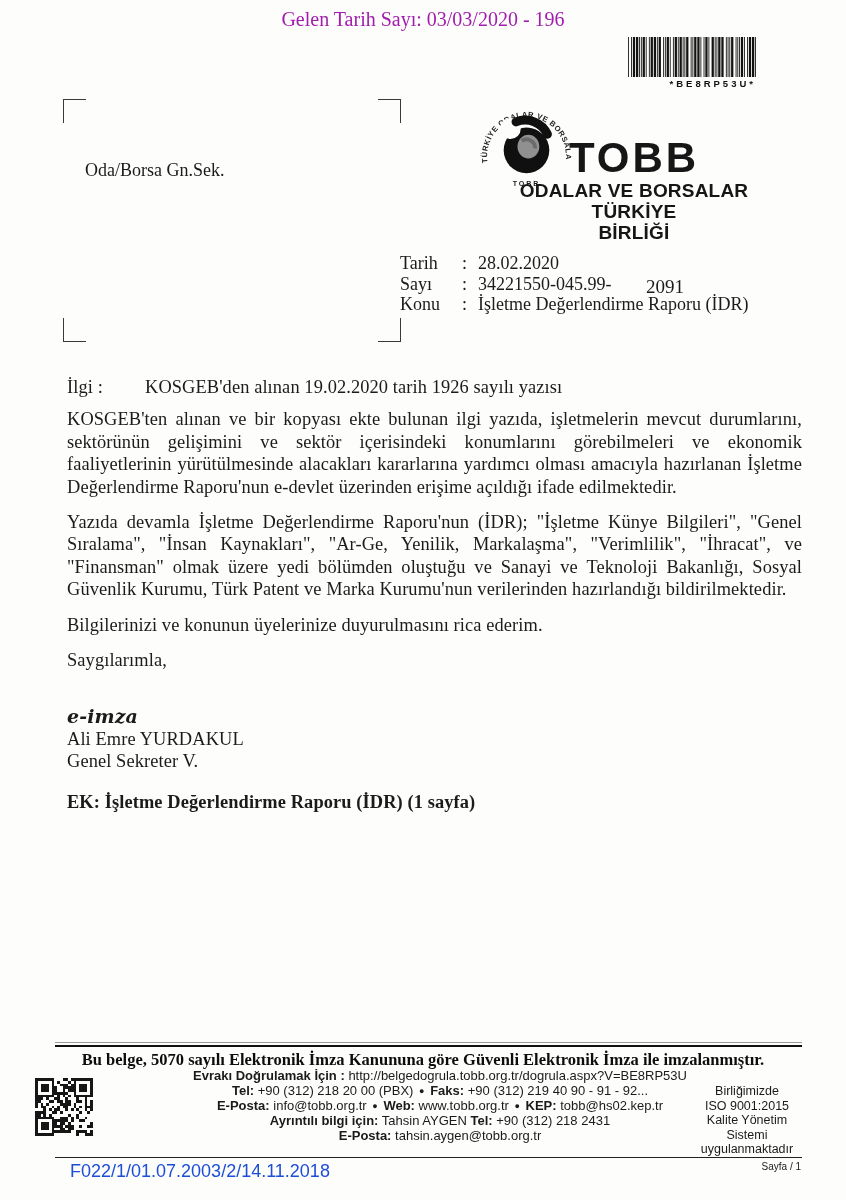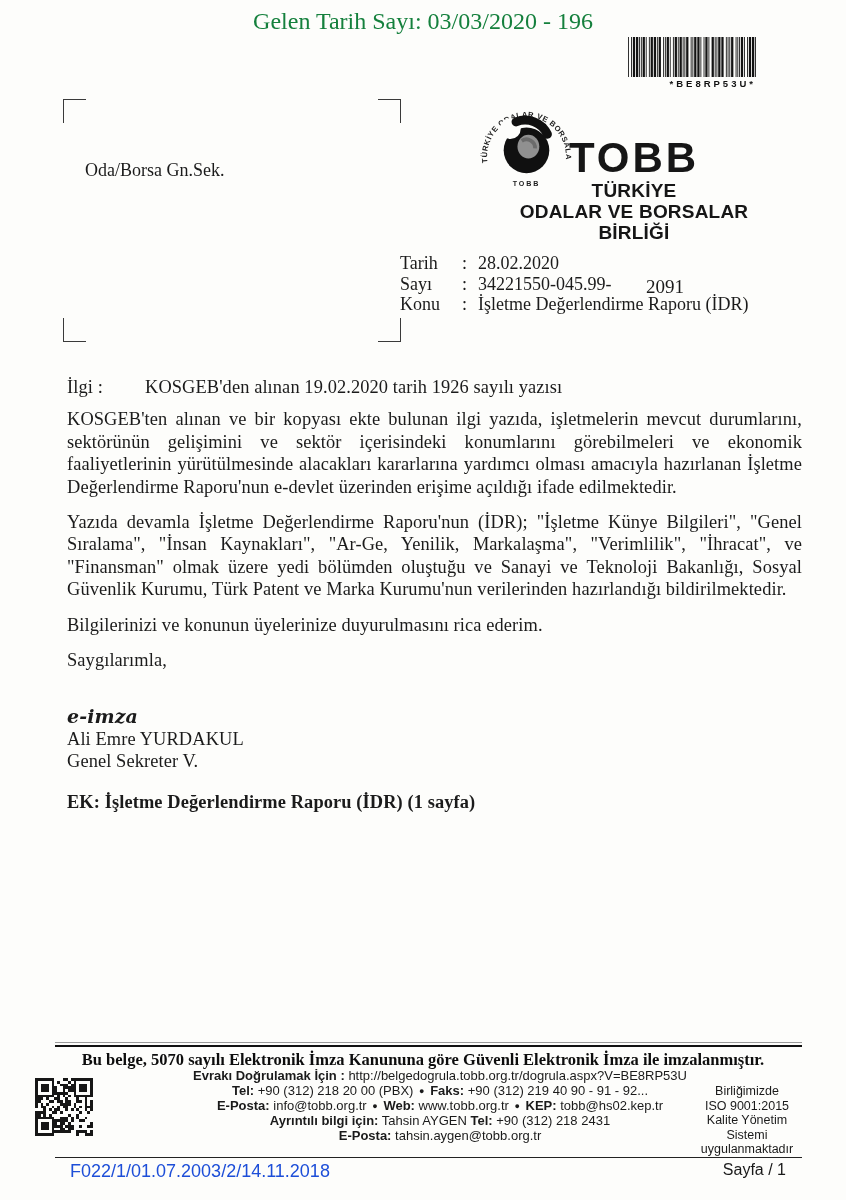--- a/index.html
+++ b/index.html
@@ -3,21 +3,21 @@
 <meta charset="utf-8">
 <style>
   html,body{margin:0;padding:0;background:#e8e8e6;}
   .page{
     position:relative; width:846px; height:1200px; margin:0 auto;
     background:#fdfdfb; overflow:hidden;
     font-family:"Liberation Serif","DejaVu Serif",serif; color:#1b1b1b;
   }
   .abs{position:absolute;}
   
-  .stamp{left:0; right:0; top:8px; text-align:center; font-size:24px; color:#15803d;}
+  .stamp{left:0; right:0; top:8px; text-align:center; font-size:20px; color:#a21caf;}
   
   .barcode-wrap{left:628px; top:37px; width:128px; text-align:right;}
   .barcode-wrap svg{display:block; width:128px; height:40px;}
   .barcode-label{font-family:"Liberation Sans","DejaVu Sans",sans-serif; font-size:9.5px; font-weight:bold; letter-spacing:3px; margin-top:1px; color:#111; white-space:nowrap;}
   
   .crn{width:22px; height:23px;}
   .crn.tl{left:63px; top:99px;  border-left:1.6px solid #3a3a3a; border-top:1.6px solid #3a3a3a;}
   .crn.tr{left:378px; top:99px; border-right:1.6px solid #3a3a3a; border-top:1.6px solid #3a3a3a;}
   .crn.bl{left:63px; top:318px; border-left:1.6px solid #3a3a3a; border-bottom:1.6px solid #3a3a3a;}
   .crn.br{left:378px; top:318px; border-right:1.6px solid #3a3a3a; border-bottom:1.6px solid #3a3a3a;}
@@ -50,21 +50,21 @@
   .legal{left:0; right:0; top:1050px; text-align:center; font-size:16.5px; font-weight:bold; color:#0d0d0d;}
   .qr-svg{left:35px; top:1076px; width:58px; height:62px;}
   .f-center{left:130px; top:1069px; width:620px; text-align:center;
     font-family:"Liberation Sans","DejaVu Sans",sans-serif; font-size:13px; line-height:14.9px; color:#1a1a1a; white-space:nowrap;}
   .f-center b{font-weight:bold;}
   .bullet{font-size:9px; vertical-align:1px; padding:0 2px;}
   .f-right{left:688px; top:1084px; width:118px; text-align:center;
     font-family:"Liberation Sans","DejaVu Sans",sans-serif; font-size:12.5px; line-height:14.6px; color:#1a1a1a;}
   .rule-bottom{left:55px; right:44px; top:1157px; border-top:1.6px solid #222;}
   .doc-code{left:70px; top:1161px; font-family:"Liberation Sans","DejaVu Sans",sans-serif; font-size:18px; color:#1d4ed8;}
-  .page-num{right:60px; top:1161px; font-family:"Liberation Sans","DejaVu Sans",sans-serif; font-size:16px; color:#1a1a1a;}
+  .page-num{right:45px; top:1161px; font-family:"Liberation Sans","DejaVu Sans",sans-serif; font-size:10px; color:#1a1a1a;}
 </style>
 </head>
 <body>
 
 <div class="page">
 
   <div class="abs stamp">Gelen Tarih Sayı: 03/03/2020 - 196</div>
 
   <div class="abs barcode-wrap">
     <svg id="barcode-svg" viewBox="0 0 146.99999999999991 40" preserveAspectRatio="none">
@@ -141,22 +141,22 @@
       <circle cx="50" cy="53" r="24" fill="#101010"></circle>
       <circle cx="33" cy="30" r="11" fill="#fdfdfb"></circle>
       <path d="M 39 23 A 26 26 0 0 1 72 36" stroke="#101010" stroke-width="9.5" fill="none" stroke-linecap="round"></path>
       <ellipse cx="52" cy="49" rx="11.5" ry="12.5" fill="#909090"></ellipse>
       <path d="M 45 43 A 9 9 0 0 1 59 51" stroke="#6b6b6b" stroke-width="4" fill="none"></path>
     </g>
   </svg>
 
   <div class="abs org-block">
     <div class="org-acronym">TOBB</div>
+    <div class="org-line">ODALAR VE BORSALAR</div>
     <div class="org-line">TÜRKİYE</div>
-    <div class="org-line">ODALAR VE BORSALAR</div>
     <div class="org-line">BİRLİĞİ</div>
   </div>
 
   <div class="abs meta">
     <div class="meta-row">
       <span class="meta-label">Tarih</span>
       <span class="meta-colon">:</span>
       <span>28.02.2020</span>
     </div>
     <div class="meta-row">

